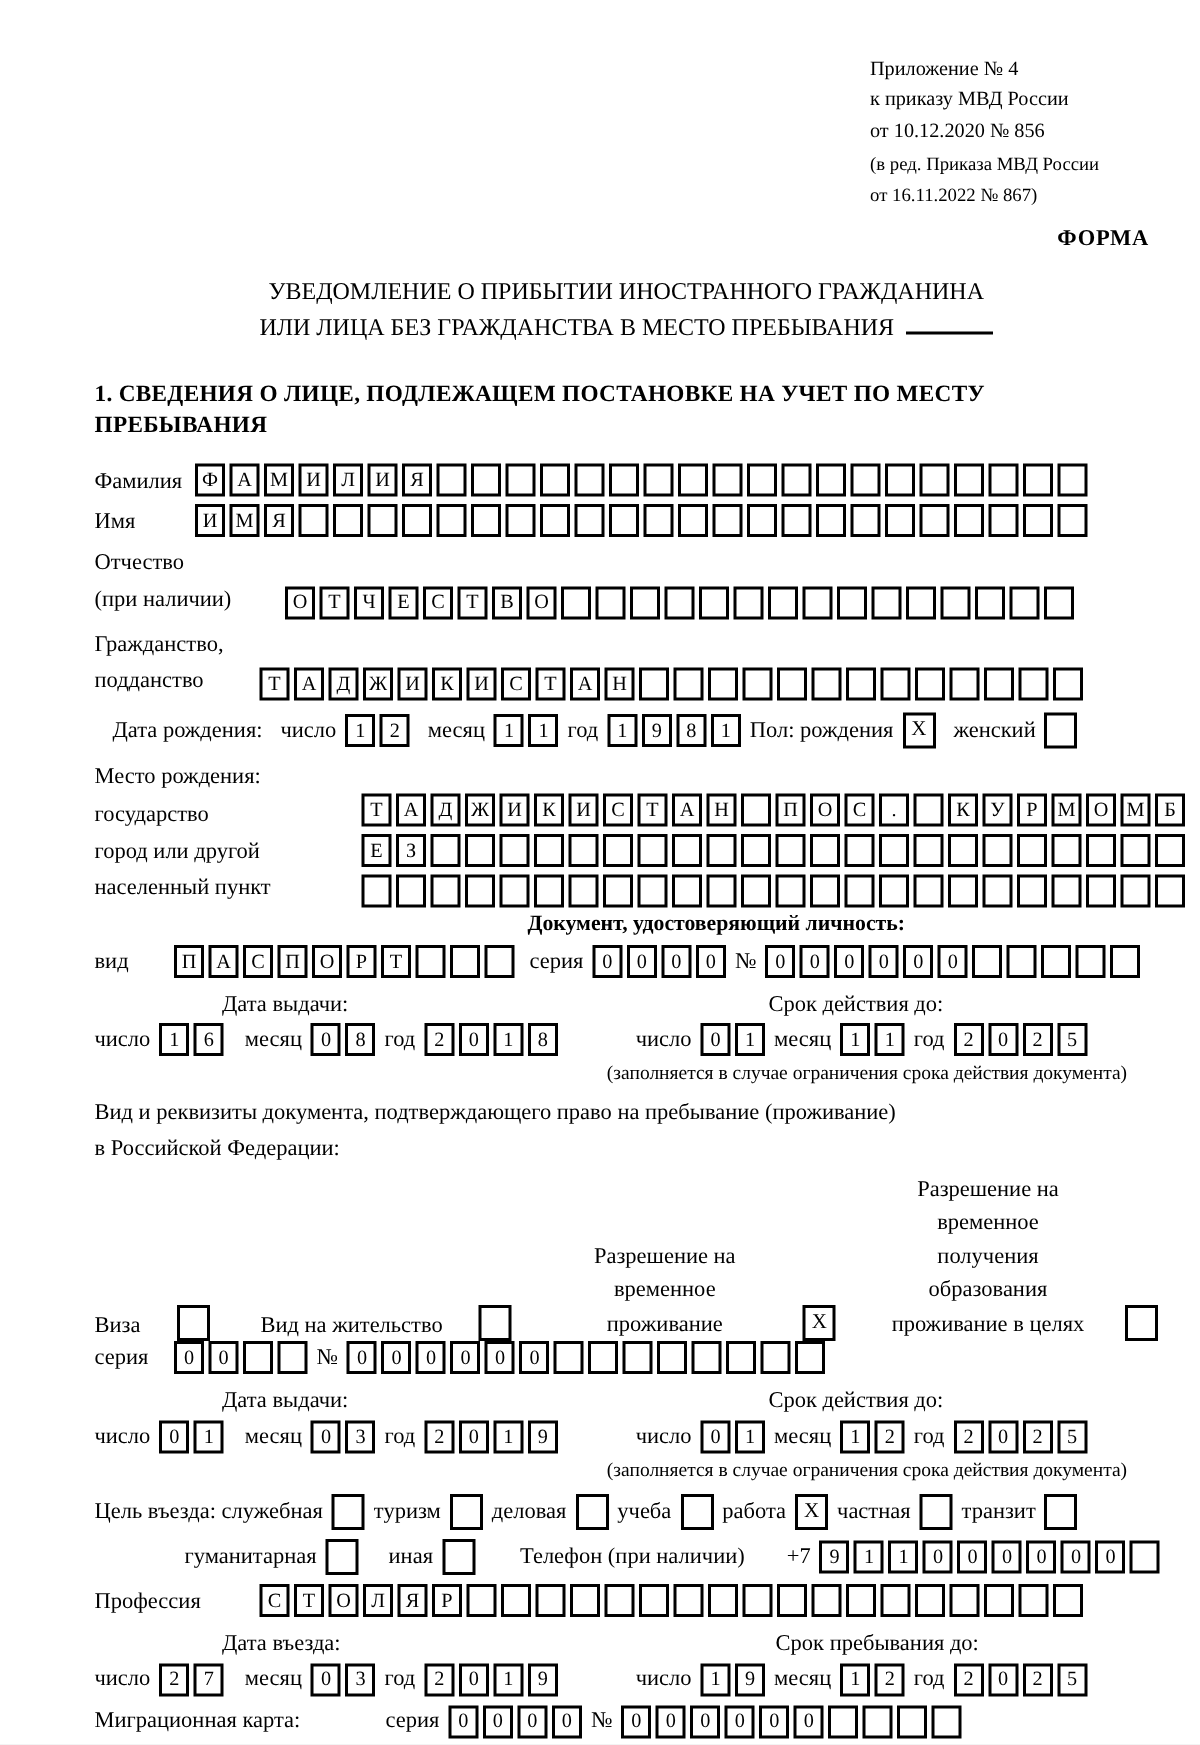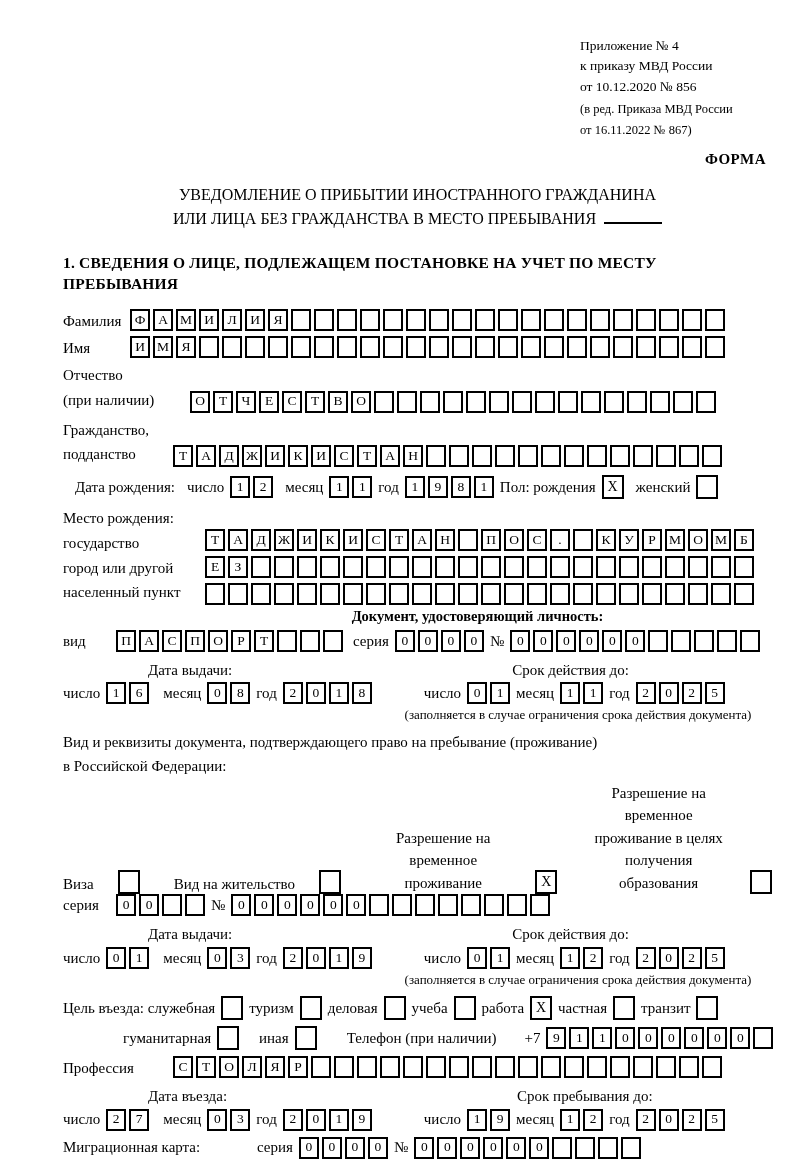--- a/index.html
+++ b/index.html
@@ -211,21 +211,21 @@
     <span class="lbl">Пол: рождения</span>
     <span class="cells cbx">
         <span class="cell">X</span>
       </span>
     <span class="lbl" style="padding-left:12px;">женский</span>
     <span class="cells cbx">
         <span class="cell"></span>
       </span>
   </div>
 
-  <div class="row" style="margin-top:7px;">
+  <div class="row" style="margin-top:7px;gap:36px;">
     <span class="lblcol" style="width:142px;">
       <span>Место рождения:</span>
       <span>государство</span>
       <span>город или другой</span>
       <span>населенный пункт</span>
     </span>
     <span class="cellrows">
       <span class="cells">
           <span class="cell">Т</span>
           <span class="cell">А</span>
@@ -405,22 +405,22 @@
       </span>
     <span class="txt" style="margin-left:10px;width:182px;">
       <span>Разрешение на временное</span>
       <span>проживание</span>
     </span>
     <span class="cells cbx">
         <span class="cell">X</span>
       </span>
     <span class="txt" style="margin-left:10px;width:180px;">
       <span>Разрешение на временное</span>
+      <span>получения образования</span>
       <span>проживание в целях</span>
-      <span>получения образования</span>
     </span>
     <span class="cells cbx">
         <span class="cell"></span>
       </span>
   </div>
 
   <div class="daterow" style="margin-top:0px;">
     <span class="lbl" style="padding-left:0;width:47px;">серия</span>
     <span class="cells">
         <span class="cell">0</span>

